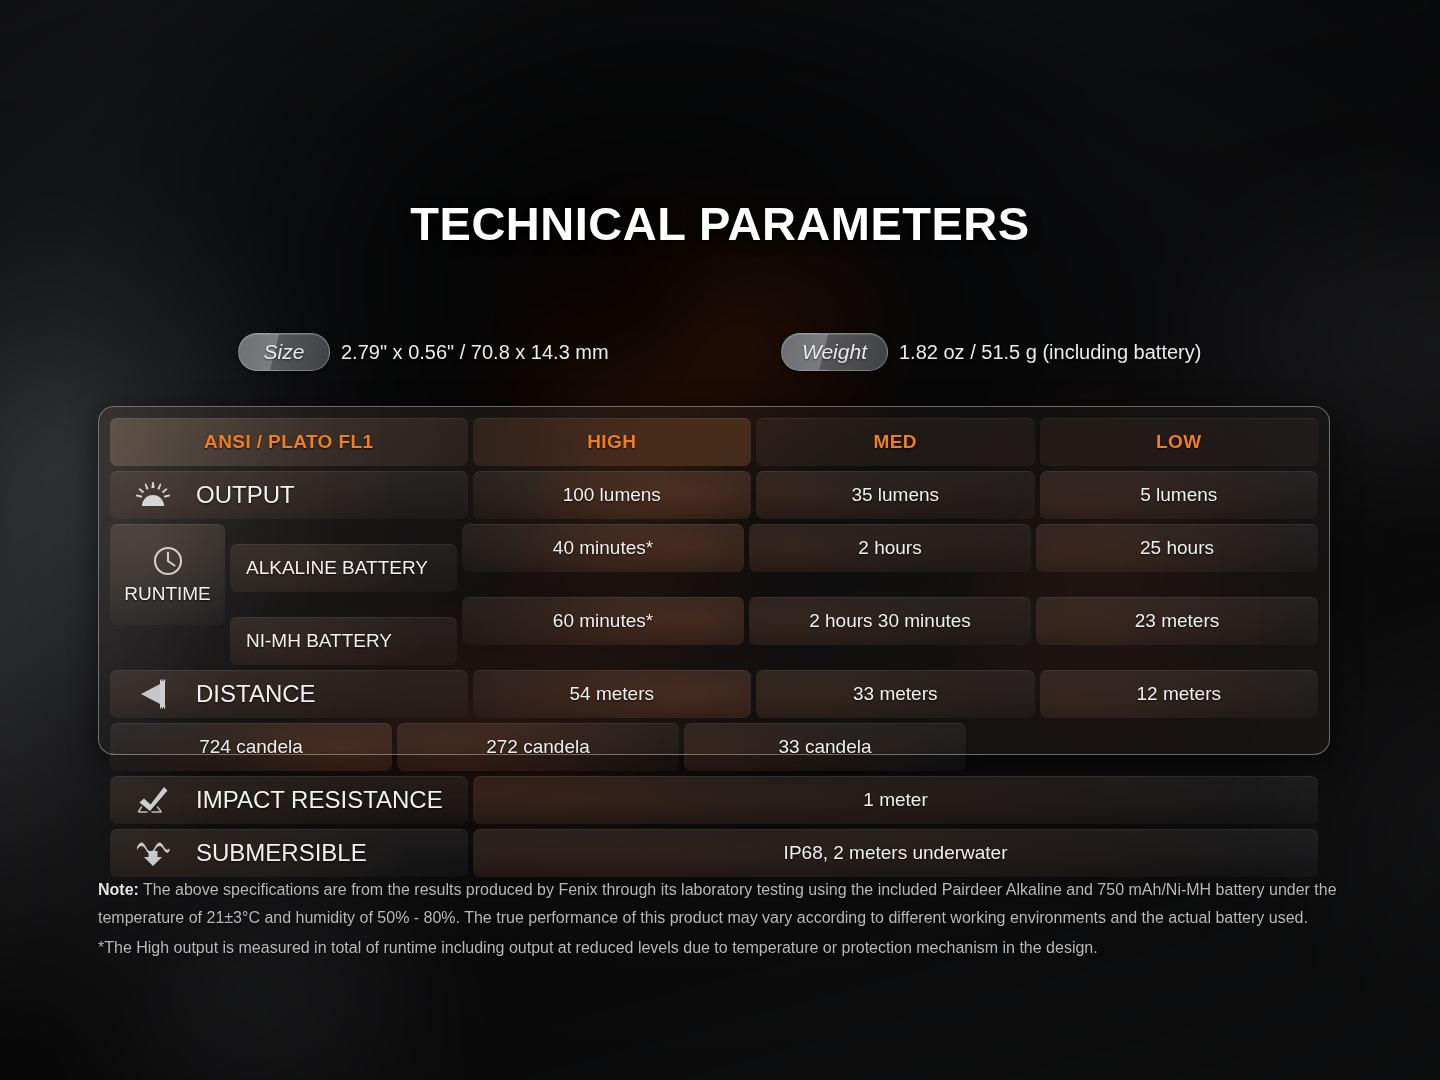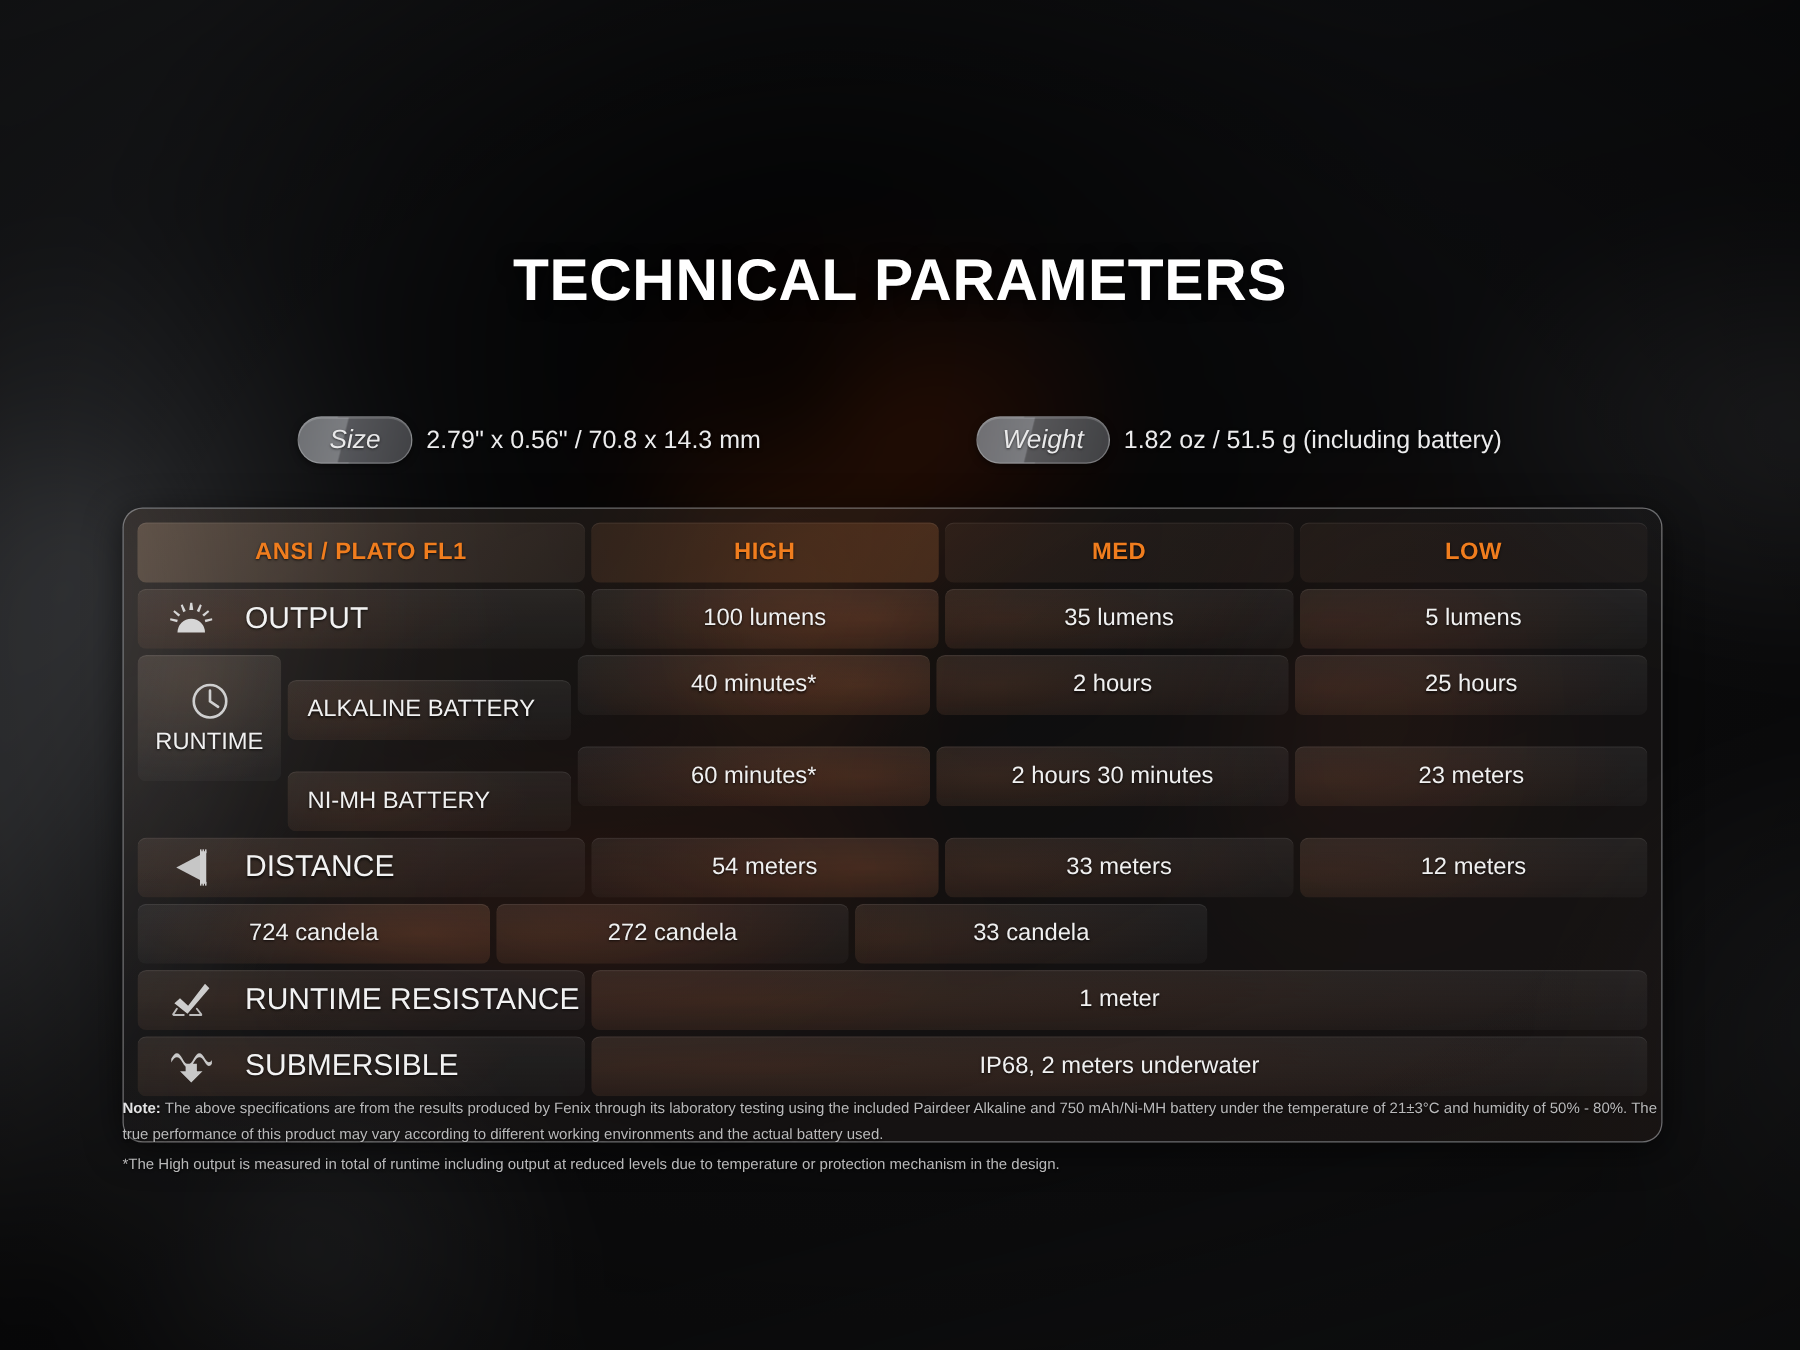--- a/index.html
+++ b/index.html
@@ -59,21 +59,21 @@
     background:
       linear-gradient(104deg, rgba(118,120,124,.92) 0%, rgba(132,134,138,.92) 40%, rgba(96,97,101,.88) 41%, rgba(74,75,79,.86) 100%);
     box-shadow:inset 0 1px 0 rgba(255,255,255,.16), 0 2px 6px rgba(0,0,0,.5);
     text-shadow:0 1px 2px rgba(0,0,0,.6);
     font-style:italic;
   }
   .spec .val{ color:#ececed; font-size:20px; text-shadow:0 1px 3px rgba(0,0,0,.8); white-space:nowrap; }
 
   
   .card{
-    position:absolute; left:98px; top:406px; width:1232px; height:508px;
+    position:absolute; left:98px; top:406px; width:1232px; height:349px;
     border:1px solid rgba(178,180,184,.55);
     border-radius:16px;
     padding:11px;
     background:linear-gradient(160deg, rgba(92,74,62,.30) 0%, rgba(40,38,38,.26) 45%, rgba(62,44,36,.24) 100%);
     box-shadow:0 6px 28px rgba(0,0,0,.55);
     display:flex; flex-direction:column; gap:5px;
   }
   .row{ display:flex; gap:5px; }
   .cell{
     display:flex; align-items:center; justify-content:center;
@@ -119,21 +119,21 @@
     box-shadow:inset 0 1px 0 rgba(255,255,255,.07);
   }
   .rt-left .txt{ font-size:19px; color:#f0f0f0; text-shadow:0 1px 2px rgba(0,0,0,.75); }
   .rt-right{ display:flex; flex-direction:column; gap:5px; }
   .rt-right .cell{ height:48px; }
   .sub-lbl{ justify-content:flex-start; padding-left:16px; }
 
   
   .note{
     position:absolute; left:98px; top:876px; width:1240px;
-    color:#b9b9ba; font-size:12px; line-height:1.73;
+    color:#b9b9ba; font-size:16px; line-height:1.73;
     text-shadow:0 1px 2px rgba(0,0,0,.8);
   }
   .note b{ color:#e3e3e4; }
   .note p{ margin:0; }
   .note .p2{ margin-top:3px; }
 
   svg{ display:block; }
 </style>
 </head>
 <body>
@@ -257,21 +257,21 @@
           <svg width="34" height="30" viewBox="0 0 34 30">
             <path d="M28 2 L14.5 19.5 L8 13.5 L3.5 17.5 L14 26 L31.5 5.5 Z" fill="#cdcdcd"></path>
             <g stroke="#bdbdbd" stroke-width="1.5" stroke-linecap="round">
               <path d="M3 27 H11"></path>
                 <path d="M16 27 H25"></path>
               <path d="M5.5 22 L2.5 26.5"></path>
                 <path d="M21.5 22 L25 26.5"></path>
             </g>
           </svg>
         </span>
-        <span class="txt">RUNTIME RESISTANCE</span>
+        <span class="txt">IMPACT RESISTANCE</span>
       </div>
       <div class="cell c-wide glow-mid">1 meter</div>
     </div>
 
     <div class="row d-row">
       <div class="cell c-label lbl glow-warm">
         <span class="ico">
           <svg width="36" height="28" viewBox="0 0 36 28">
             <path d="M2 8 C5 2, 8 2, 11 8 C14 14, 17 14, 20 8 C23 2, 26 2, 29 8 C31 11.5, 33 11.5, 34.5 9 L34.5 12 C33 14.5, 31 14.5, 29 11 C26 5.5, 23 5.5, 20 11 C17 16.5, 14 16.5, 11 11 C8 5.5, 5 5.5, 2 11 Z" fill="#c8c8c8"></path>
             <path d="M13.5 12 H22.5 L22.5 18 L27 18 L18 27 L9 18 L13.5 18 Z" fill="#c8c8c8"></path>

